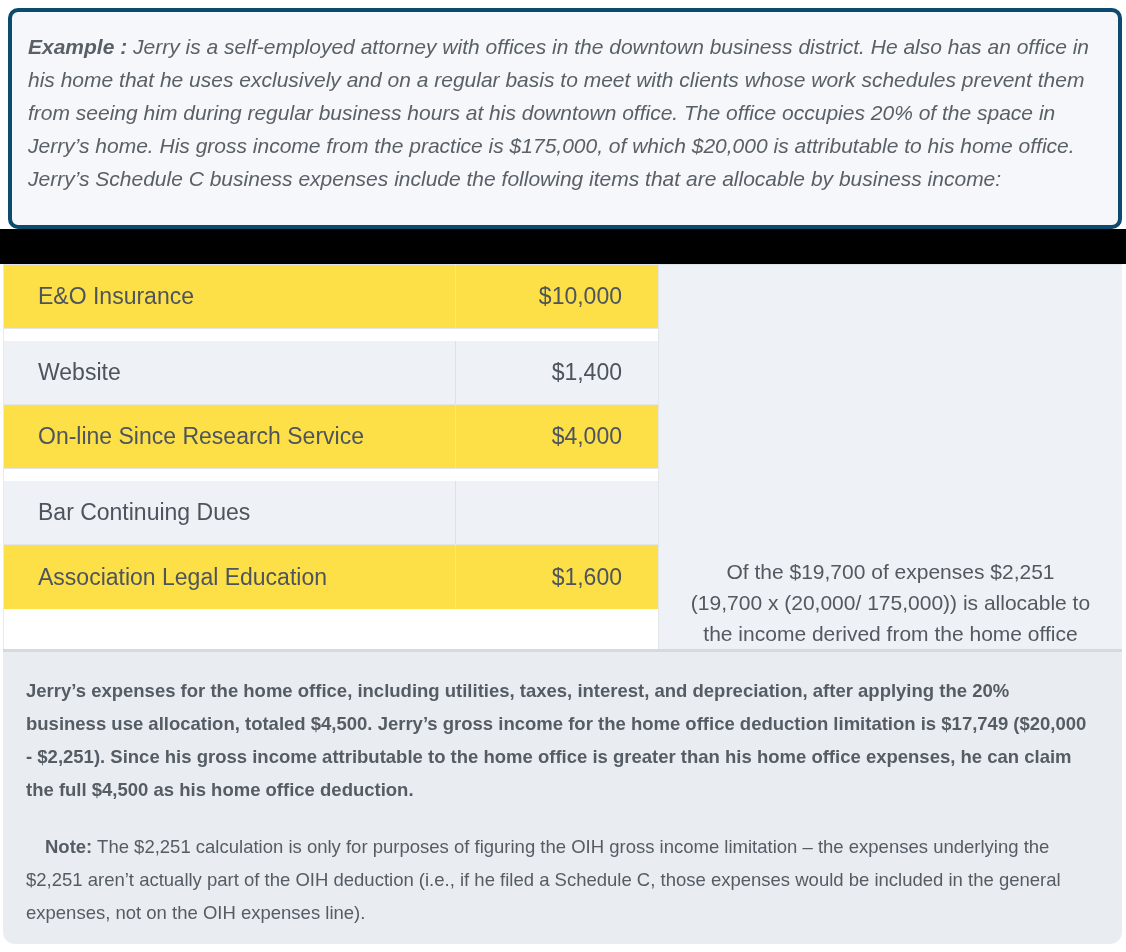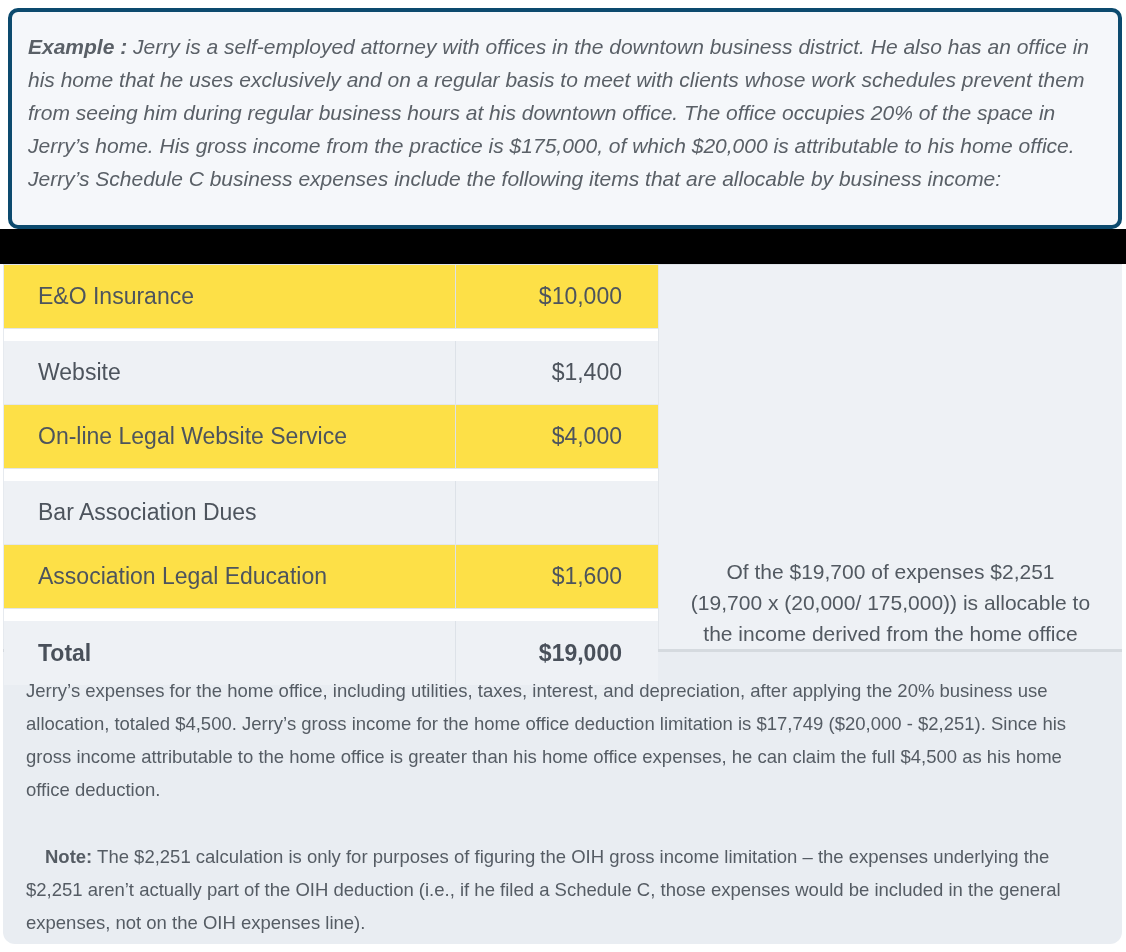--- a/index.html
+++ b/index.html
@@ -107,21 +107,21 @@
     border-radius: 0 0 12px 12px;
     padding: 22px 30px 0 23px;
     overflow: hidden;
   }
   .summary-card p {
     margin: 0;
     font-size: 18.5px;
     line-height: 33px;
     color: #555c64;
   }
-  .summary-card p.first { margin-bottom: 34px; }
+  .summary-card p.first { margin-bottom: 24px; font-weight: bold; }
   .note-label { font-weight: 700; margin-left: 19px; }
 </style>
 </head>
 <body>
 
 <div class="example-card">
   <p><span class="example-label">Example :</span> <span>Jerry is a self-employed attorney with offices in the downtown business district. He also has an office in his home that he uses exclusively and on a regular basis to meet with clients whose work schedules prevent them from seeing him during regular business hours at his downtown office. The office occupies 20% of the space in Jerry’s home. His gross income from the practice is $175,000, of which $20,000 is attributable to his home office. Jerry’s Schedule C business expenses include the following items that are allocable by business income:</span></p>
 </div>
 
 <div class="divider-bar"></div>
@@ -130,33 +130,29 @@
   <div class="expense-table">
       <div class="expense-row">
         <div class="cell-item">E&amp;O Insurance</div>
         <div class="cell-amount">$10,000</div>
       </div>
       <div class="expense-row stripe">
         <div class="cell-item">Website</div>
         <div class="cell-amount">$1,400</div>
       </div>
       <div class="expense-row">
-        <div class="cell-item">On-line Legal Website Service</div>
+        <div class="cell-item">On-line Since Research Service</div>
         <div class="cell-amount">$4,000</div>
       </div>
       <div class="expense-row stripe">
-        <div class="cell-item">Bar Association Dues</div>
+        <div class="cell-item">Bar Continuing Dues</div>
       </div>
       <div class="expense-row">
         <div class="cell-item">Association Legal Education</div>
         <div class="cell-amount">$1,600</div>
-      </div>
-      <div class="expense-row stripe total">
-        <div class="cell-item">Total</div>
-        <div class="cell-amount">$19,000</div>
       </div>
     </div>
   <div class="allocation-panel">
     <p>Of the $19,700 of expenses $2,251 (19,700 x (20,000/ 175,000)) is allocable to the income derived from the home office</p>
   </div>
 </div>
 
 <div class="summary-card">
   <p class="first">Jerry’s expenses for the home office, including utilities, taxes, interest, and depreciation, after applying the 20% business use allocation, totaled $4,500. Jerry’s gross income for the home office deduction limitation is $17,749 ($20,000 - $2,251). Since his gross income attributable to the home office is greater than his home office expenses, he can claim the full $4,500 as his home office deduction.</p>
   <p><span class="note-label">Note:</span> <span>The $2,251 calculation is only for purposes of figuring the OIH gross income limitation – the expenses underlying the $2,251 aren’t actually part of the OIH deduction (i.e., if he filed a Schedule C, those expenses would be included in the general expenses, not on the OIH expenses line).</span></p>

